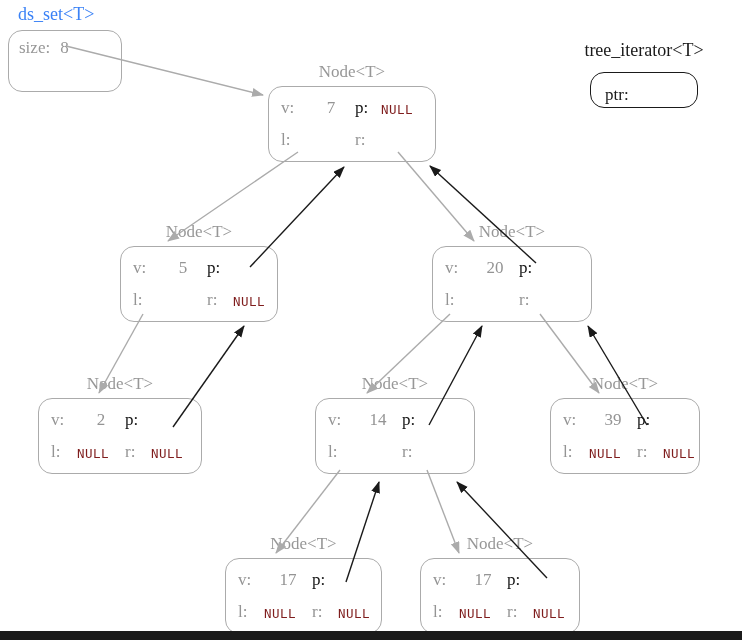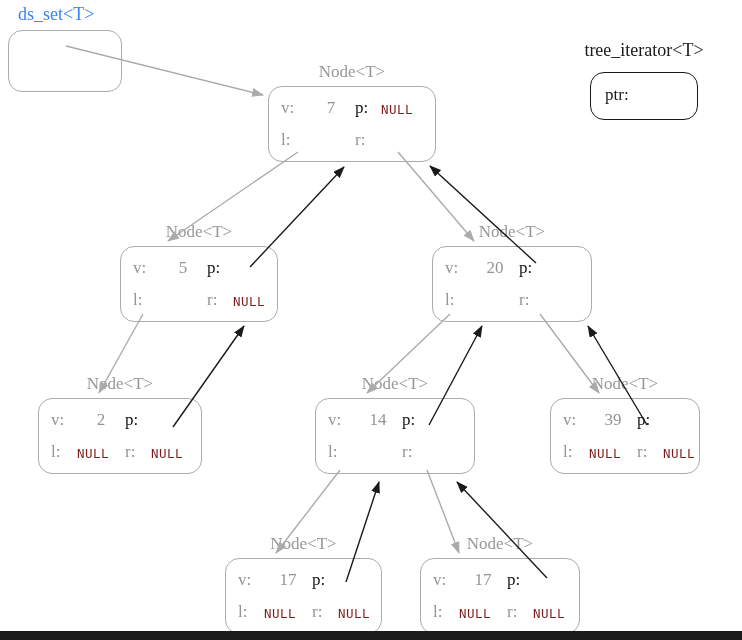--- a/index.html
+++ b/index.html
@@ -51,24 +51,28 @@
   .bottom-bar {
     position:absolute; left:0; right:0; bottom:0; height:9px;
     background:#1b1b1b; z-index:10;
   }
 </style>
 </head>
 <body>
 
 <div class="struct-title" style="left:18px; top:4px;">ds_set&lt;T&gt;</div>
 <div class="struct-box" style="left:8px; top:30px; width:114px; height:62px; padding-top:5px;">
+  <div class="dsset-row">
+    <span class="dsset-lab">size:</span>
+    <span class="dsset-val">8</span>
+  </div>
 </div>
 
 <div class="struct-title dark" style="left:560px; top:40px; width:168px; text-align:center;">tree_iterator&lt;T&gt;</div>
-<div class="struct-box dark" style="left:590px; top:72px; width:108px; height:48px;">
+<div class="struct-box dark" style="left:590px; top:72px; width:108px; height:36px;">
   <div class="ptr-row">ptr:</div>
 </div>
 
 <div class="node" style="left:268px; top:86px; width:168px;">
   <div class="node-title">Node&lt;T&gt;</div>
   <div class="node-box">
     <div class="row">
       <span class="lab">v:</span>
       <span class="val val-num">7</span>
       <span class="lab blacktxt">p:</span>

